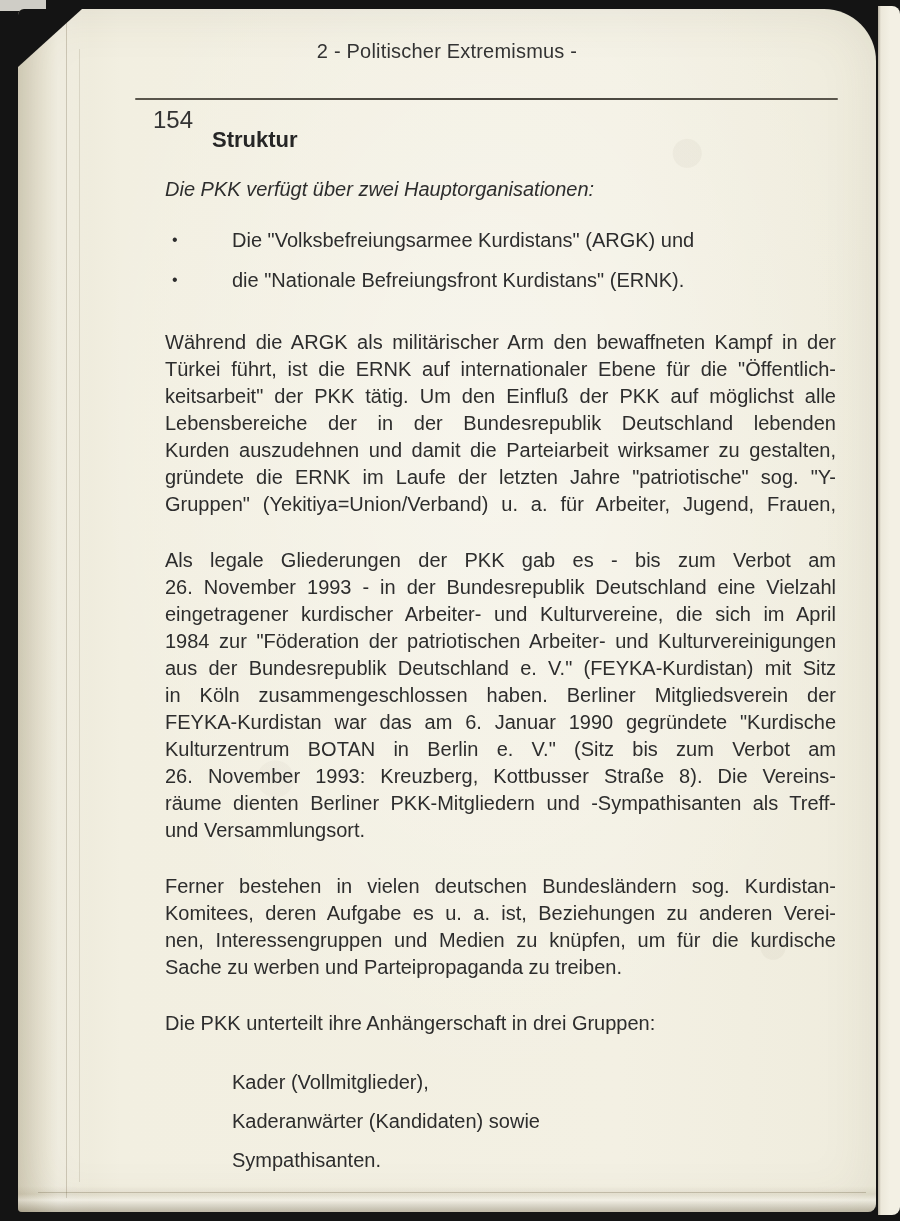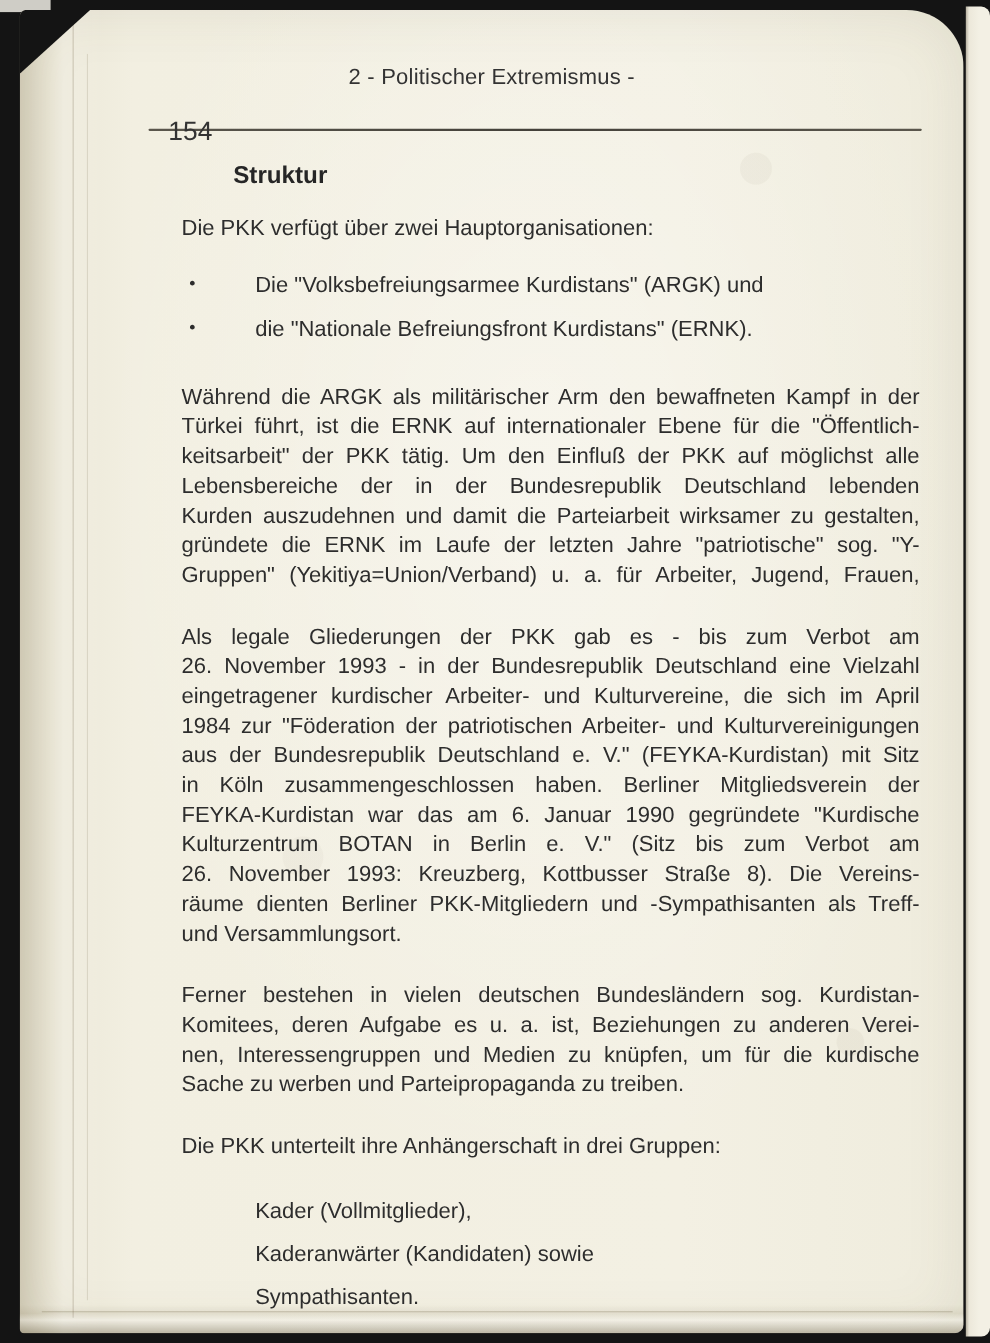--- a/index.html
+++ b/index.html
@@ -72,21 +72,21 @@
       rgba(255,255,255,0.25) 14px,
       rgba(95,85,60,0.30) 25px);
     border-radius: 0 0 8px 4px;
   }
   .fore-edge-bottom::before {
     content: ""; position: absolute; left: 20px; right: 10px; top: 6px; height: 1px;
     background: rgba(110, 98, 70, 0.30);
   }
 
   
-  .header-zone { position: relative; padding-top: 50px; color: #2e2e2e; }
+  .header-zone { position: relative; padding-top: 31px; color: #2e2e2e; }
   .running-head {
     text-align: center; font-size: 20px; letter-spacing: 0.2px; color: #333;
   }
   .page-number {
     position: absolute; left: 135px; top: 58px; font-size: 24px; color: #333; margin-top: 39px;
   }
   .divider {
     margin: 35px 38px 0 117px; height: 2px;
     background: linear-gradient(90deg, #5a564c, #44413a 50%, #5a564c);
     border-radius: 1px;
@@ -100,21 +100,21 @@
   }
 
   .doc-heading {
     margin-top: 27px;
     font-size: 22px;
     font-weight: bold;
     color: #262626;
     margin-left: 47px;
   }
 
-  .intro-line { margin-top: 25px; }
+  .intro-line { margin-top: 25px; font-style: italic; }
 
   .bullet-list { margin-top: 19px; }
   .bullet-row { position: relative; padding-left: 67px; height: 40px; line-height: 40px; }
   .bullet-dot { position: absolute; left: 7px; top: 0; font-size: 16px; }
 
   .para { margin-top: 29px; }
   .para .jline {
     line-height: 27px;
     text-align: justify;
     text-align-last: justify;

